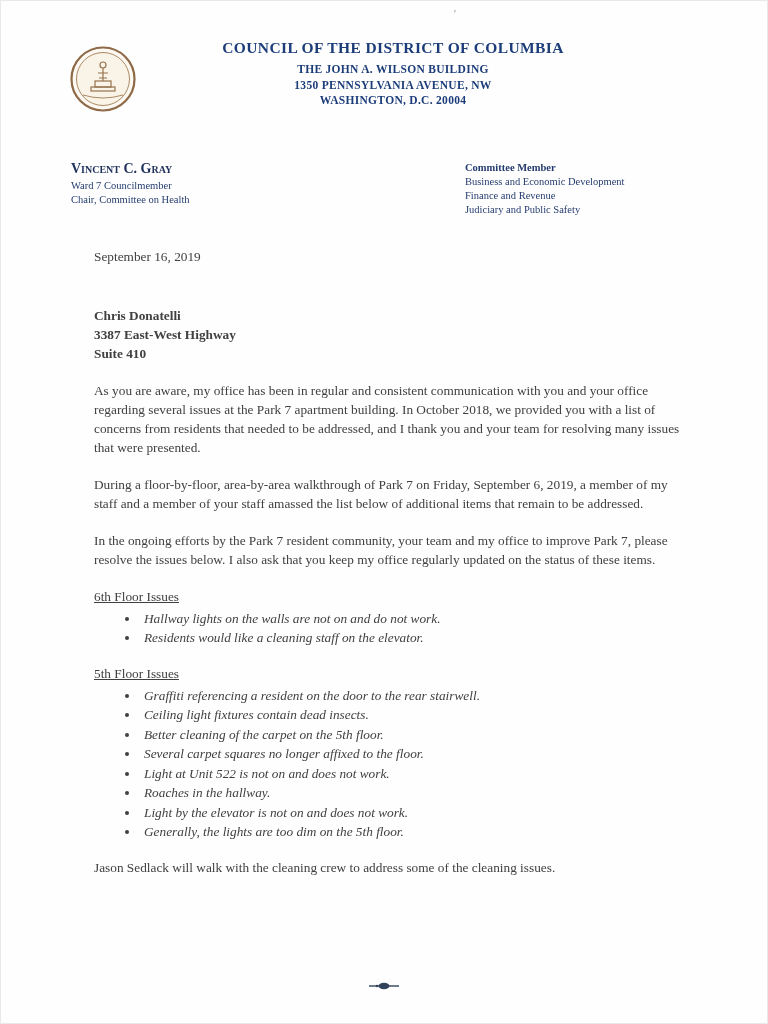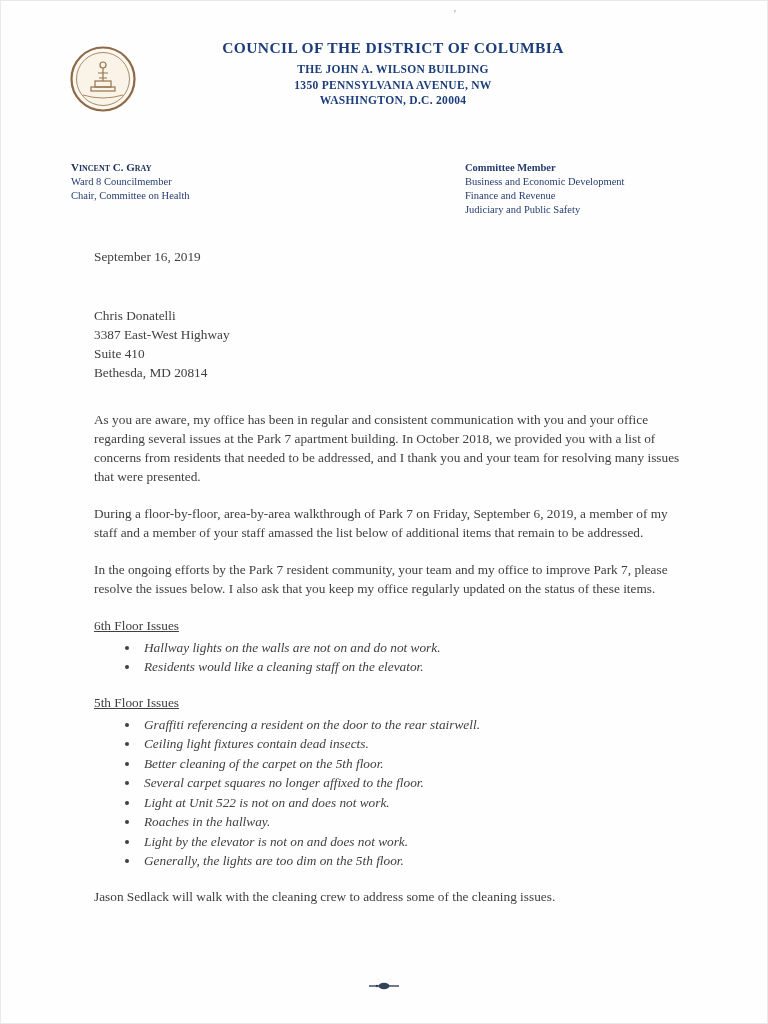--- a/index.html
+++ b/index.html
@@ -58,21 +58,21 @@
   
   .info-row {
     display: flex;
     justify-content: space-between;
     margin: 52px 84px 0 70px;
     color: #243c6e;
   }
   .sender-name {
     font-variant: small-caps;
     font-weight: bold;
-    font-size: 11px;
+    font-size: 14px;
     color: #20325c;
     margin-bottom: 2px;
   }
   .sender-line, .committee-line {
     font-size: 10.5px;
     line-height: 14px;
   }
   .committee-heading {
     font-size: 10.5px;
     font-weight: bold;
@@ -81,21 +81,21 @@
   .committee-block { width: 218px; }
 
   
   .body-block {
     margin: 30px 84px 0 93px;
     font-size: 13.3px;
     line-height: 19px;
     color: #404040;
   }
   .date-line { margin-bottom: 40px; }
-  .recipient-block { margin-bottom: 28px; }
+  .recipient-block { margin-bottom: 18px; font-weight: bold; }
   .salutation { margin-bottom: 18px; }
   .para { margin-bottom: 18px; text-align: left; }
   .section-heading {
     text-decoration: underline;
     margin-bottom: 3px;
   }
   .bullet-list {
     list-style: disc;
     padding-left: 46px;
     margin-bottom: 16px;
@@ -138,40 +138,39 @@
       <div class="head-title">COUNCIL OF THE DISTRICT OF COLUMBIA</div>
       <div class="head-sub">THE JOHN A. WILSON BUILDING</div>
       <div class="head-sub">1350 PENNSYLVANIA AVENUE, NW</div>
       <div class="head-sub">WASHINGTON, D.C. 20004</div>
     </div>
   </div>
 
   <div class="info-row">
     <div class="sender-block">
       <div class="sender-name">Vincent C. Gray</div>
-      <div class="sender-line">Ward 8 Councilmember</div>
+      <div class="sender-line">Ward 7 Councilmember</div>
       <div class="sender-line">Chair, Committee on Health</div>
     </div>
     <div class="committee-block">
       <div class="committee-heading">Committee Member</div>
       <div class="committee-line">Business and Economic Development</div>
       <div class="committee-line">Finance and Revenue</div>
       <div class="committee-line">Judiciary and Public Safety</div>
     </div>
   </div>
 
   <div class="body-block">
 
     <div class="date-line">September 16, 2019</div>
 
     <div class="recipient-block">
       <div>Chris Donatelli</div>
       <div>3387 East-West Highway</div>
       <div>Suite 410</div>
-      <div>Bethesda, MD 20814</div>
     </div>
 
 
     <p class="para">As you are aware, my office has been in regular and consistent communication with you and your office regarding several issues at the Park 7 apartment building.  In October 2018, we provided you with a list of concerns from residents that needed to be addressed, and I thank you and your team for resolving many issues that were presented.</p>
     <p class="para">During a floor-by-floor, area-by-area walkthrough of Park 7 on Friday, September 6, 2019, a member of my staff and a member of your staff amassed the list below of additional items that remain to be addressed.</p>
     <p class="para">In the ongoing efforts by the Park 7 resident community, your team and my office to improve Park 7, please resolve the issues below.  I also ask that you keep my office regularly updated on the status of these items.</p>
 
     <div class="section-heading">6th Floor Issues</div>
     <ul class="bullet-list">
       <li>Hallway lights on the walls are not on and do not work.</li>

